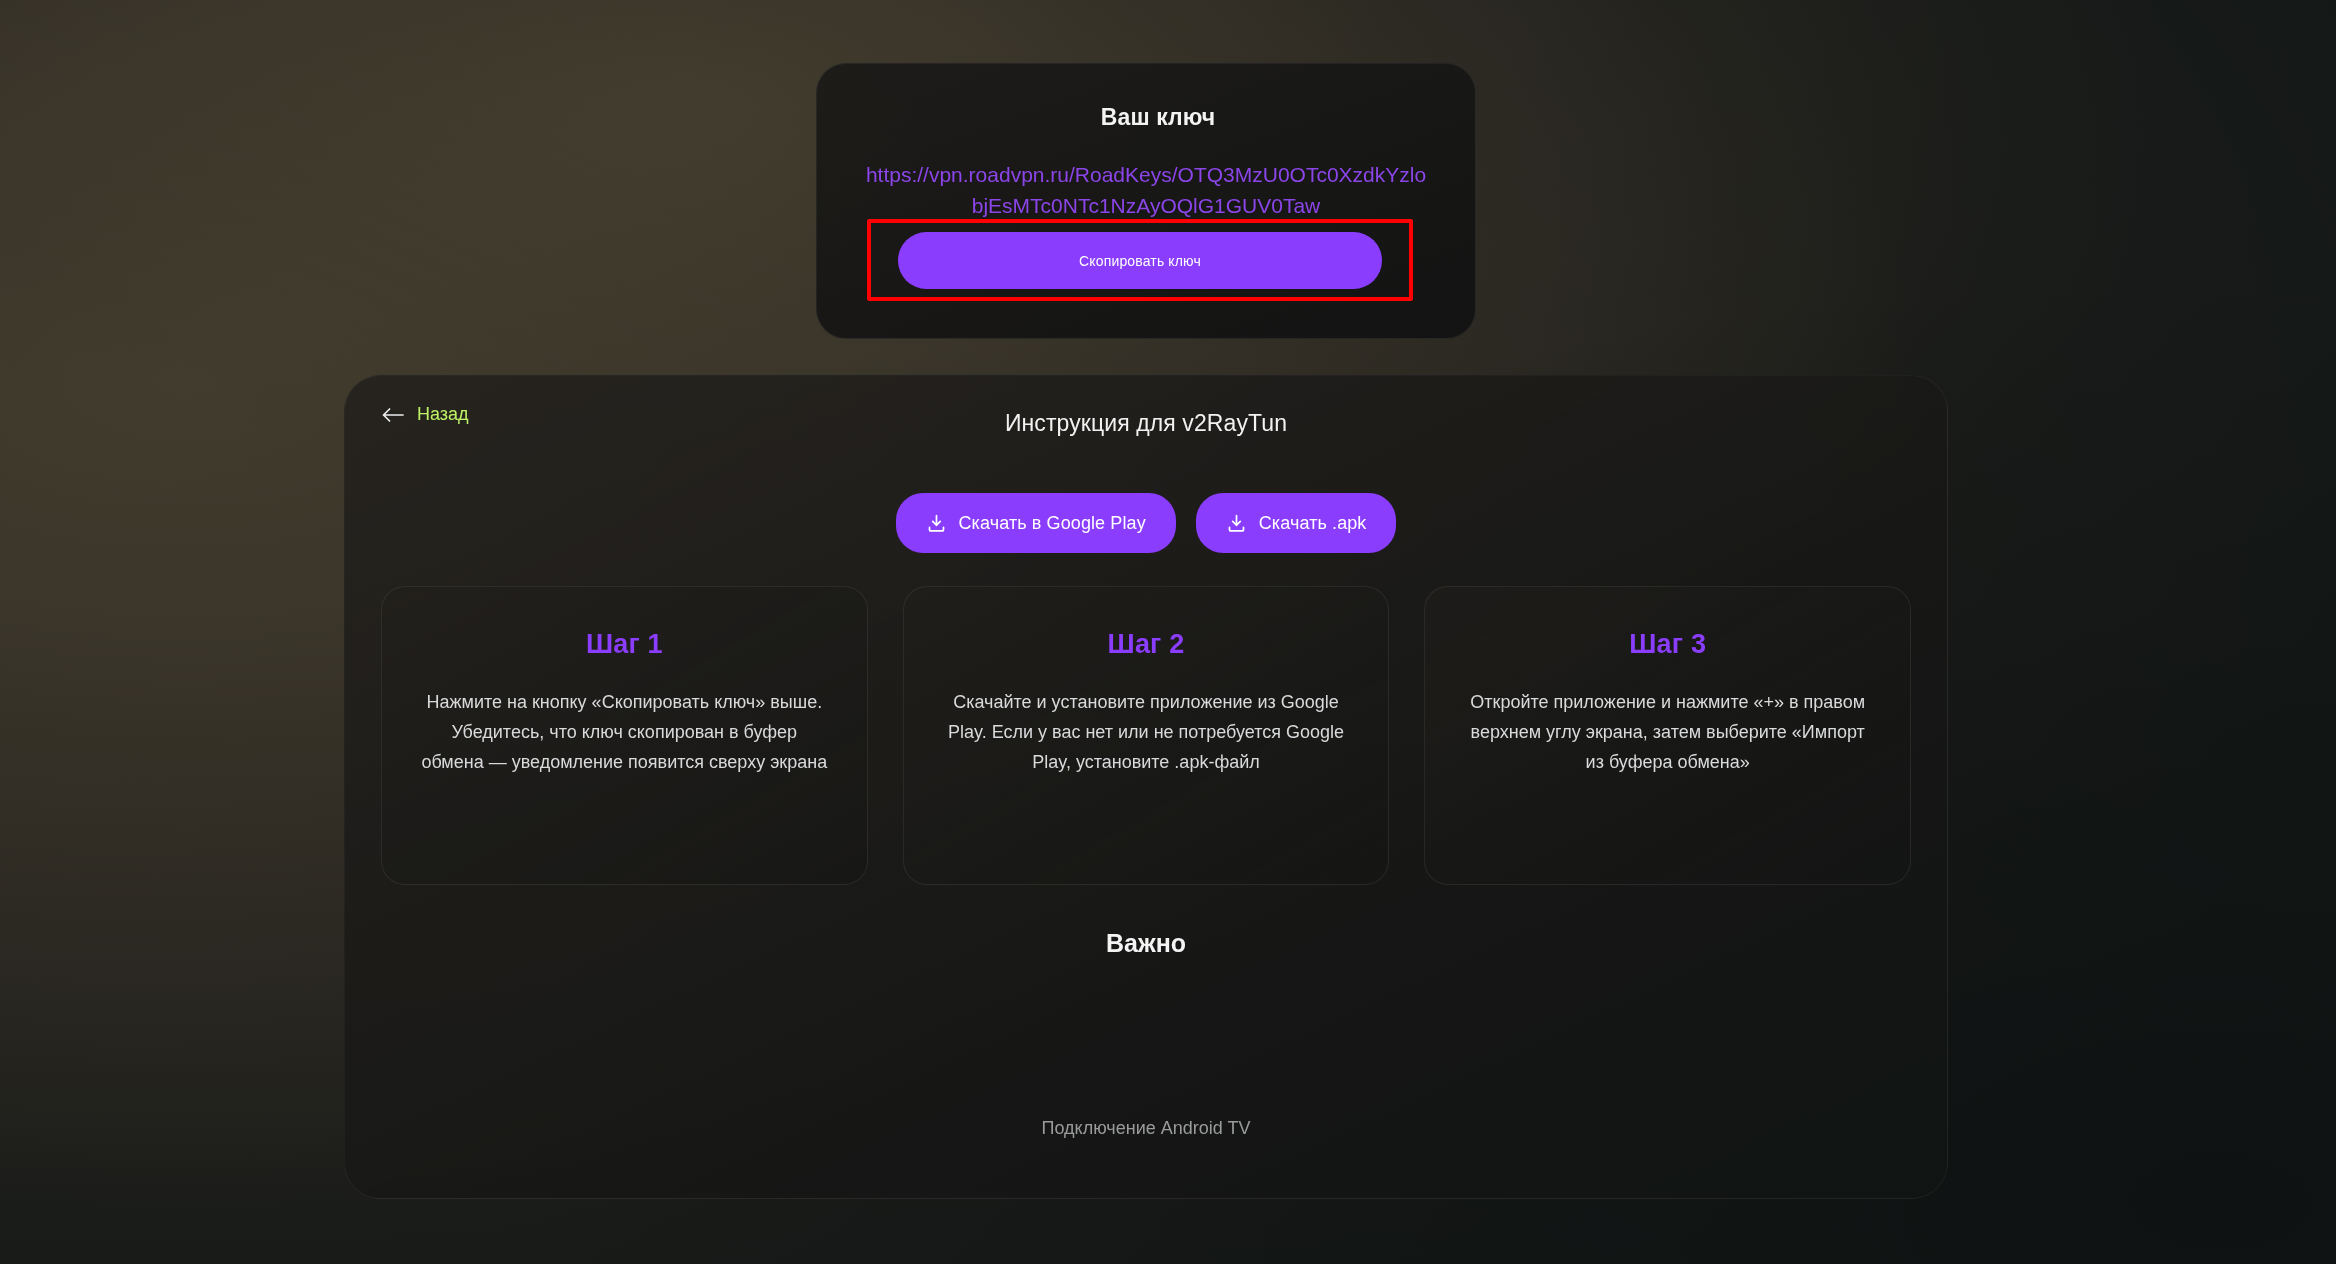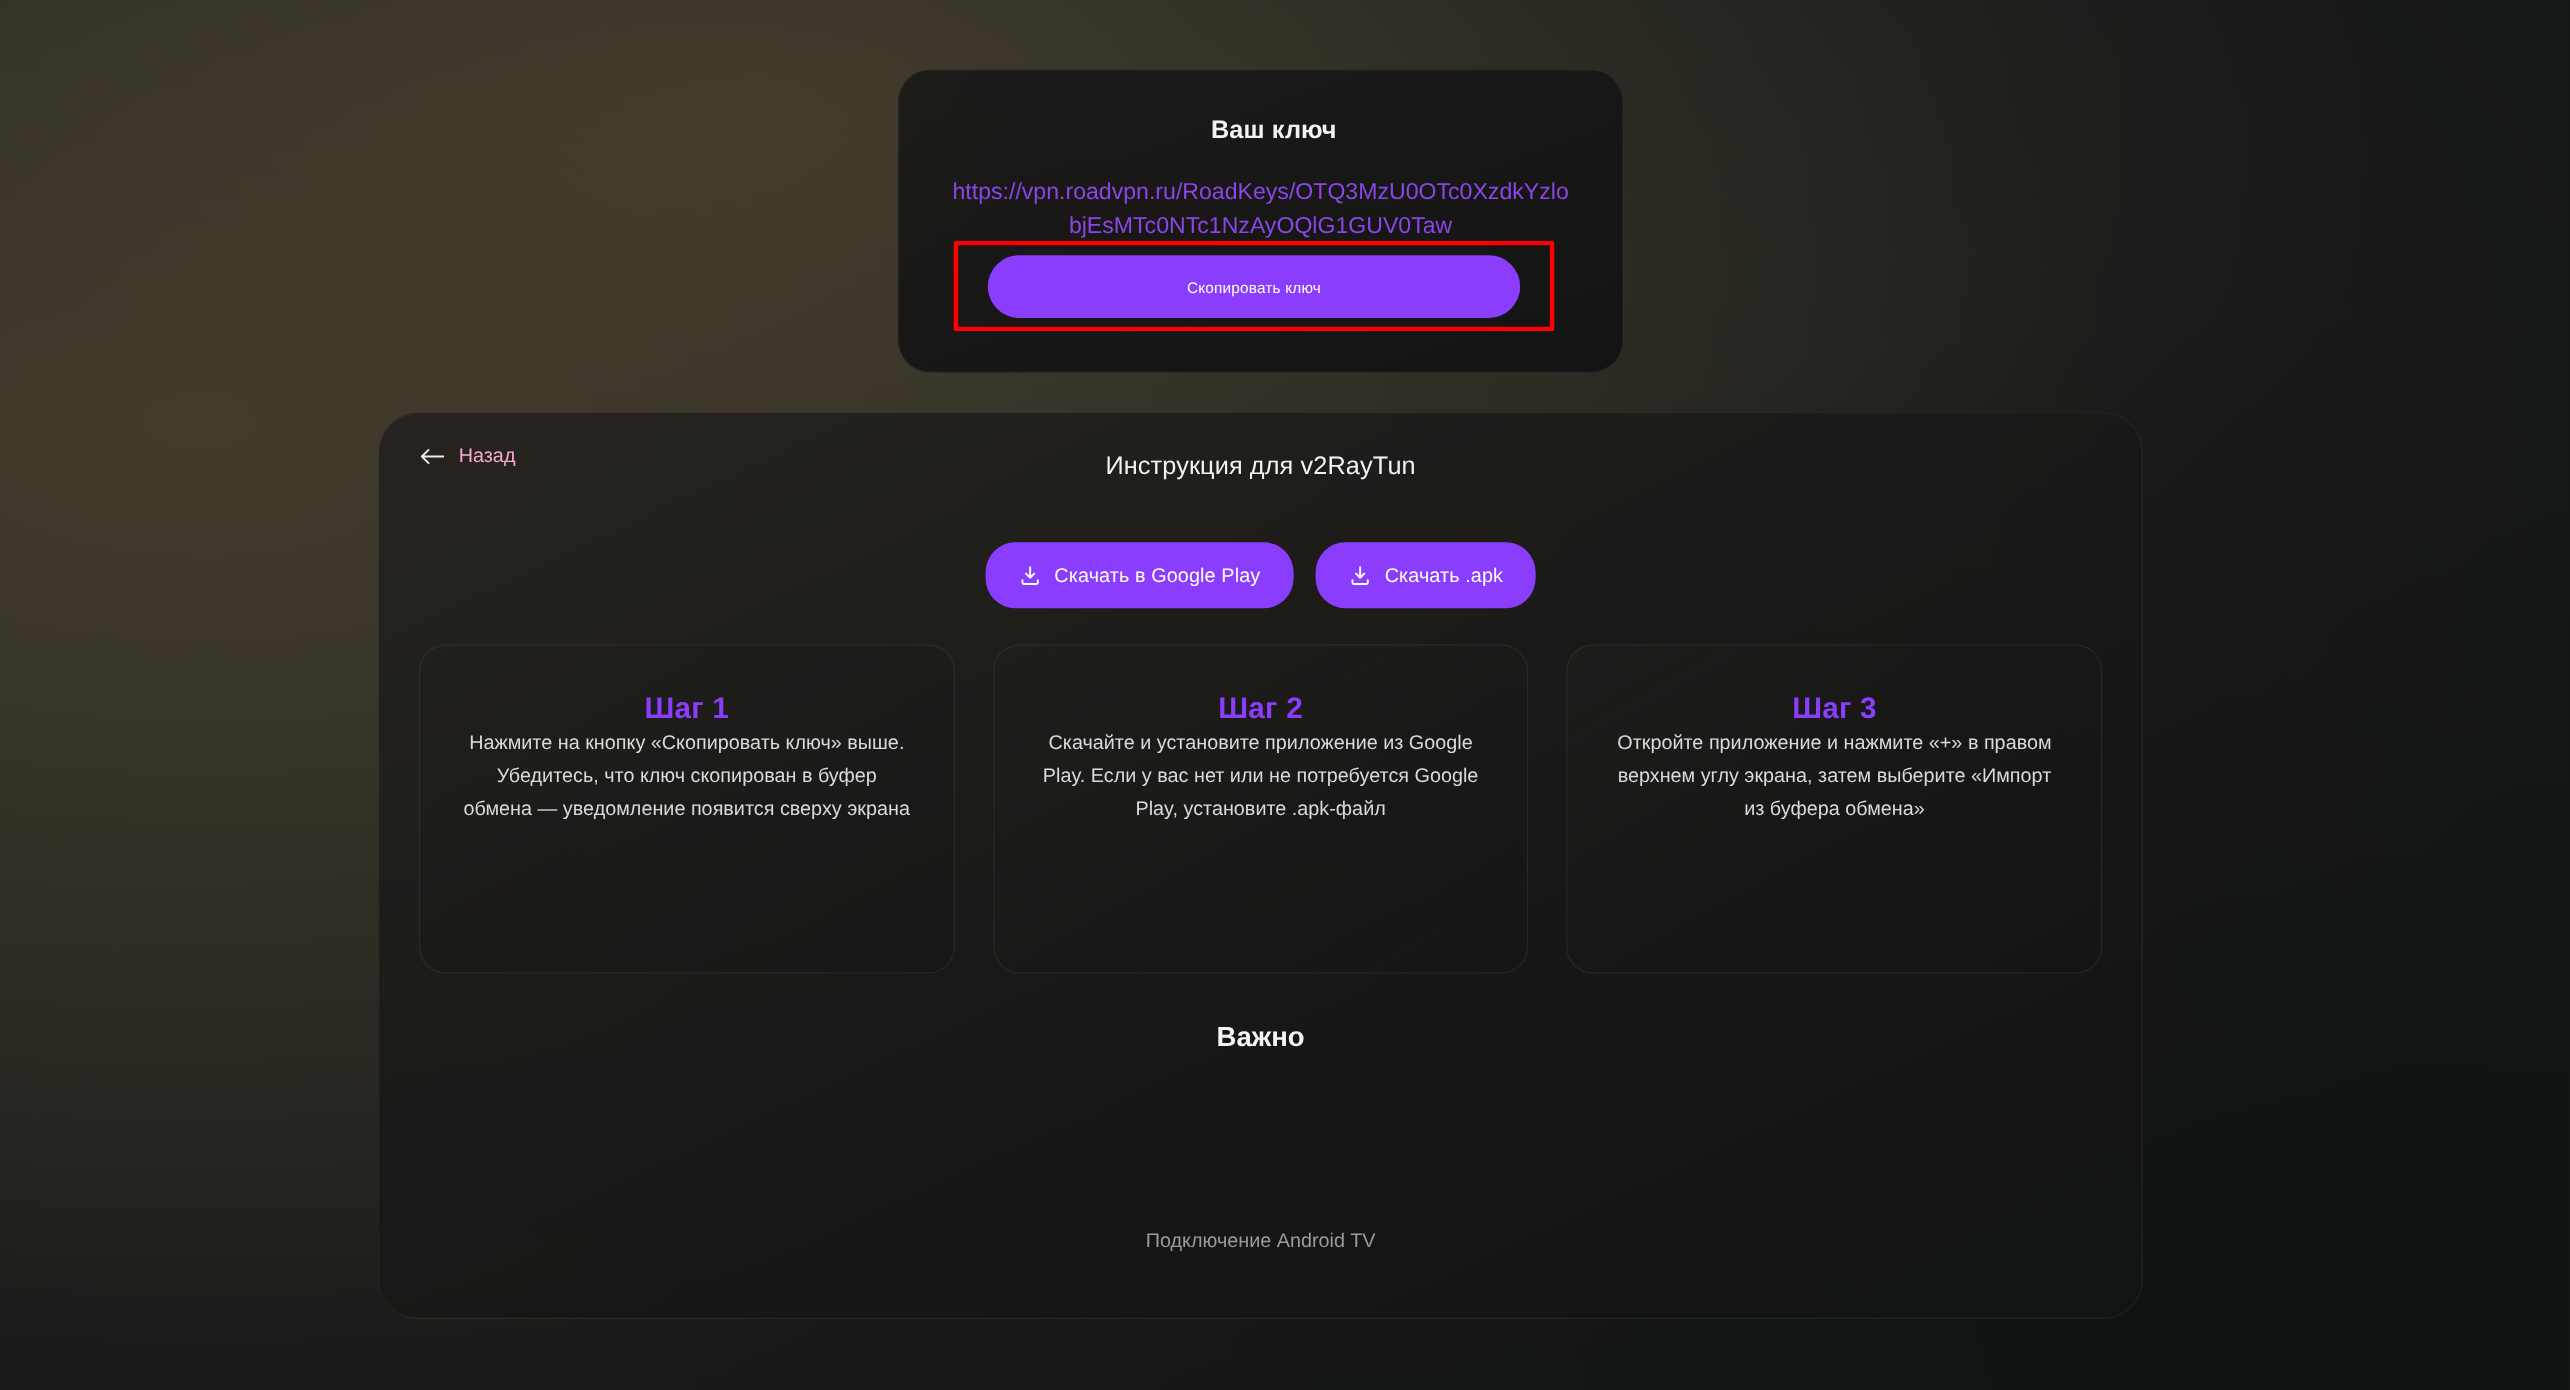--- a/index.html
+++ b/index.html
@@ -113,21 +113,21 @@
     z-index:11;
   }
 
   .back-btn {
     position:absolute;
     left:382px; top:404px;
     display:flex;
     align-items:center;
     gap:13px;
     font-size:18px;
-    color:#f9a8d4;
+    color:#bef264;
     cursor:pointer;
     z-index:12;
     font-weight:400;
   }
   .back-arrow { display:block; width:22px; height:16px; }
 
   .instr-title {
     position:absolute;
     left:344px; width:1604px; top:410px;
     text-align:center;
@@ -180,20 +180,21 @@
     background:linear-gradient(150deg, rgba(33,31,28,0.55) 0%, rgba(25,25,23,0.45) 55%, rgba(20,21,20,0.40) 100%);
     border:1px solid rgba(255,255,255,0.075);
     border-radius:24px;
     padding:42px 36px 0 36px;
     text-align:center;
   }
   .step-head {
     font-size:27px;
     font-weight:700;
     color:#8b3dfd;
+    margin-bottom:27px;
     letter-spacing:0.2px;
   }
   .step-body {
     font-size:18px;
     line-height:30px;
     color:#d9dadb;
     font-weight:400;
   }
 
   

